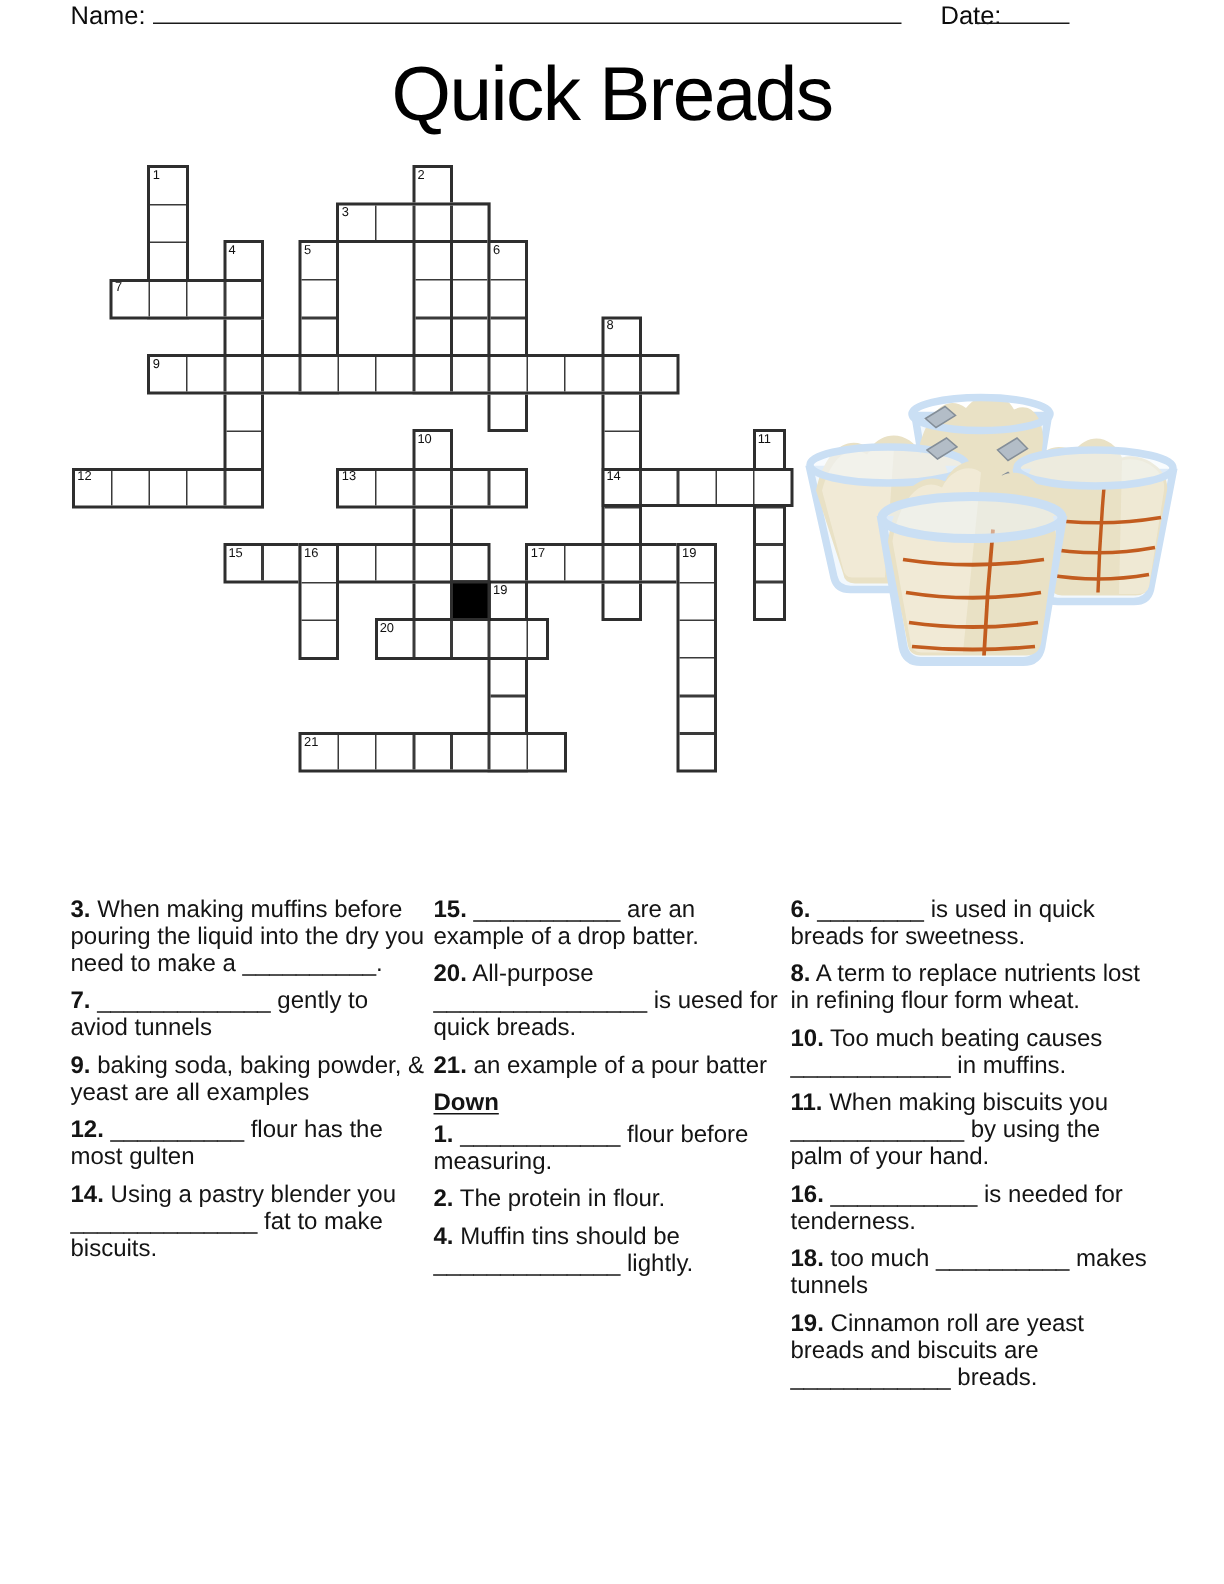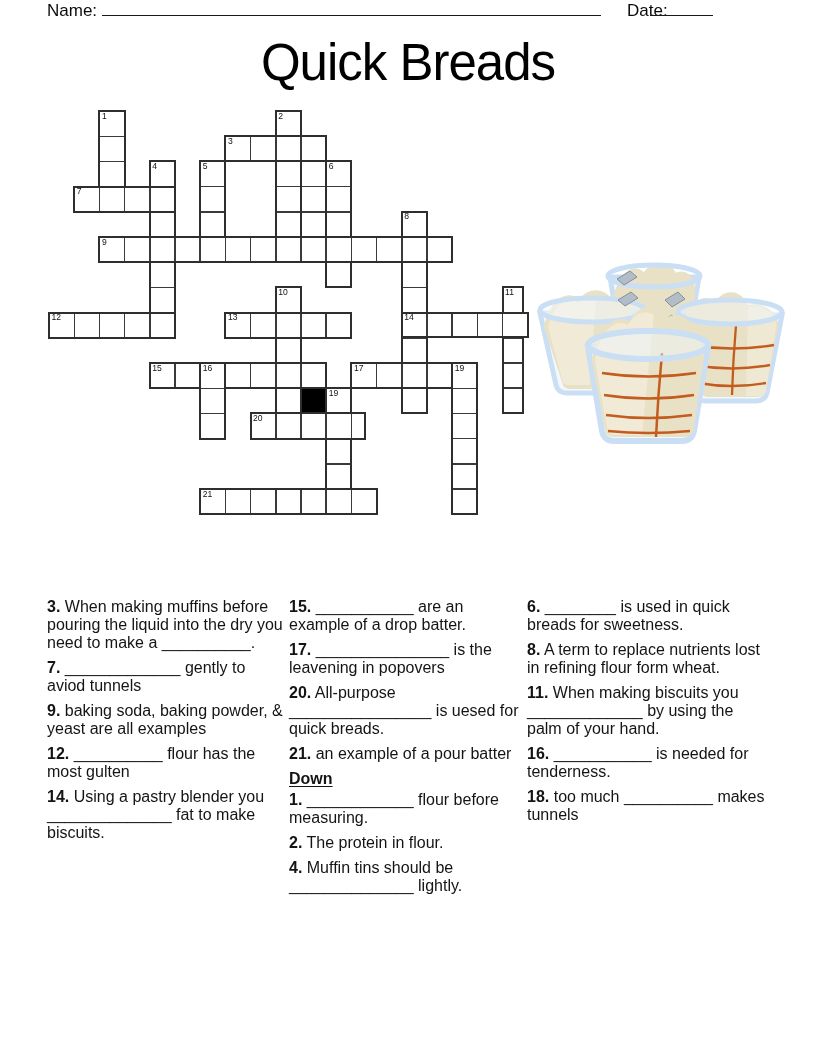--- a/index.html
+++ b/index.html
@@ -261,27 +261,28 @@
 
 <div id="col1" class="clue-col">
     <div class="clue"><b>3.</b> When making muffins before pouring the liquid into the dry you need to make a __________.</div>
     <div class="clue"><b>7.</b> _____________ gently to aviod tunnels</div>
     <div class="clue"><b>9.</b> baking soda, baking powder, &amp; yeast are all examples</div>
     <div class="clue"><b>12.</b> __________ flour has the most gulten</div>
     <div class="clue"><b>14.</b> Using a pastry blender you ______________ fat to make biscuits.</div>
   </div>
 <div id="col2" class="clue-col">
     <div class="clue"><b>15.</b> ___________ are an example of a drop batter.</div>
-    <div class="clue"><b>17.</b> _______________ is the leavening in popovers</div>
     <div class="clue"><b>20.</b> All-purpose ________________ is uesed for quick breads.</div>
     <div class="clue"><b>21.</b> an example of a pour batter</div>
     <div class="sect">Down</div>
     <div class="clue"><b>1.</b> ____________ flour before measuring.</div>
     <div class="clue"><b>2.</b> The protein in flour.</div>
     <div class="clue"><b>4.</b> Muffin tins should be ______________ lightly.</div>
   </div>
 <div id="col3" class="clue-col">
     <div class="clue"><b>6.</b> ________ is used in quick breads for sweetness.</div>
     <div class="clue"><b>8.</b> A term to replace nutrients lost in refining flour form wheat.</div>
+    <div class="clue"><b>10.</b> Too much beating causes ____________ in muffins.</div>
     <div class="clue"><b>11.</b> When making biscuits you _____________ by using the palm of your hand.</div>
     <div class="clue"><b>16.</b> ___________ is needed for tenderness.</div>
     <div class="clue"><b>18.</b> too much __________ makes tunnels</div>
+    <div class="clue"><b>19.</b> Cinnamon roll are yeast breads and biscuits are ____________ breads.</div>
   </div>
 
 </body></html>

